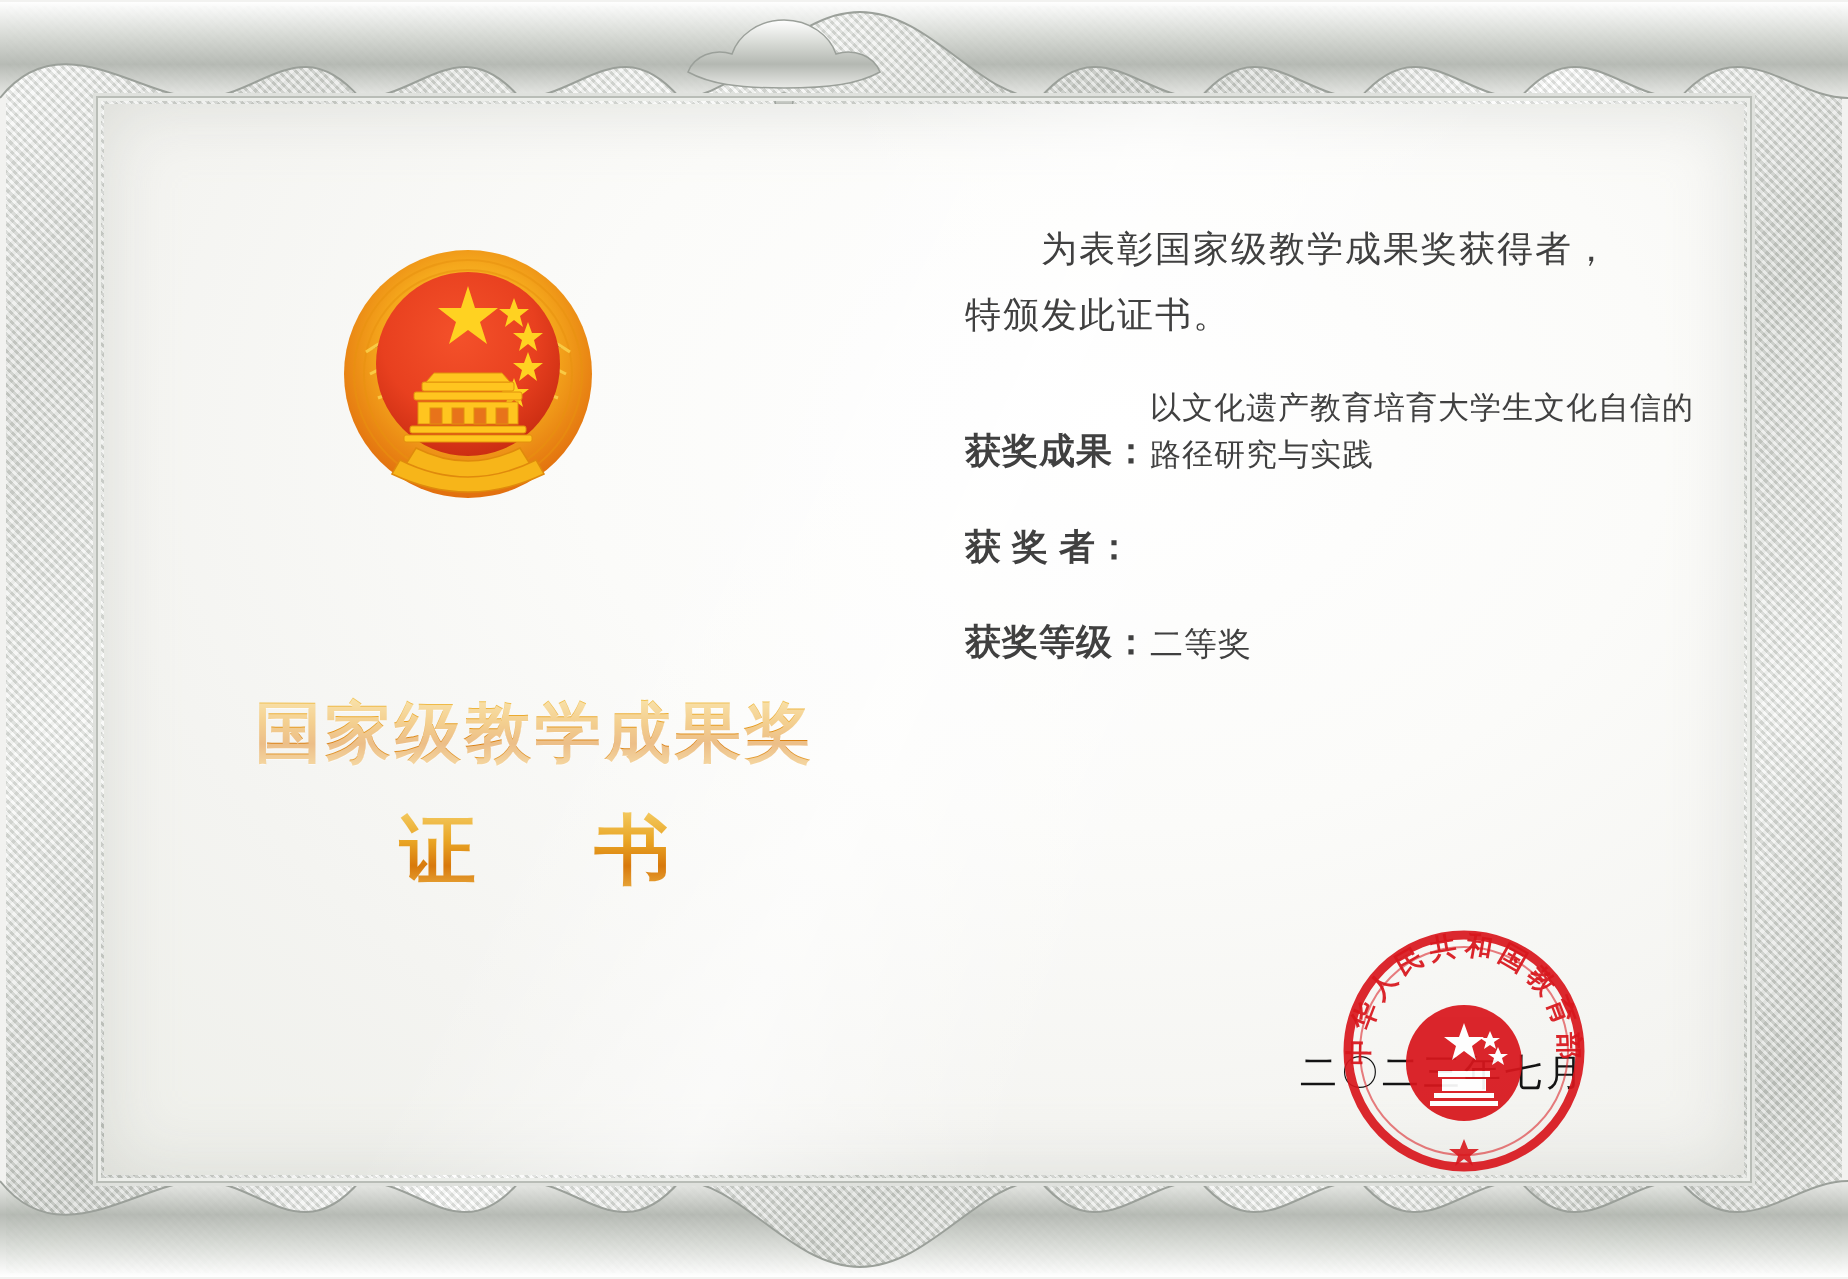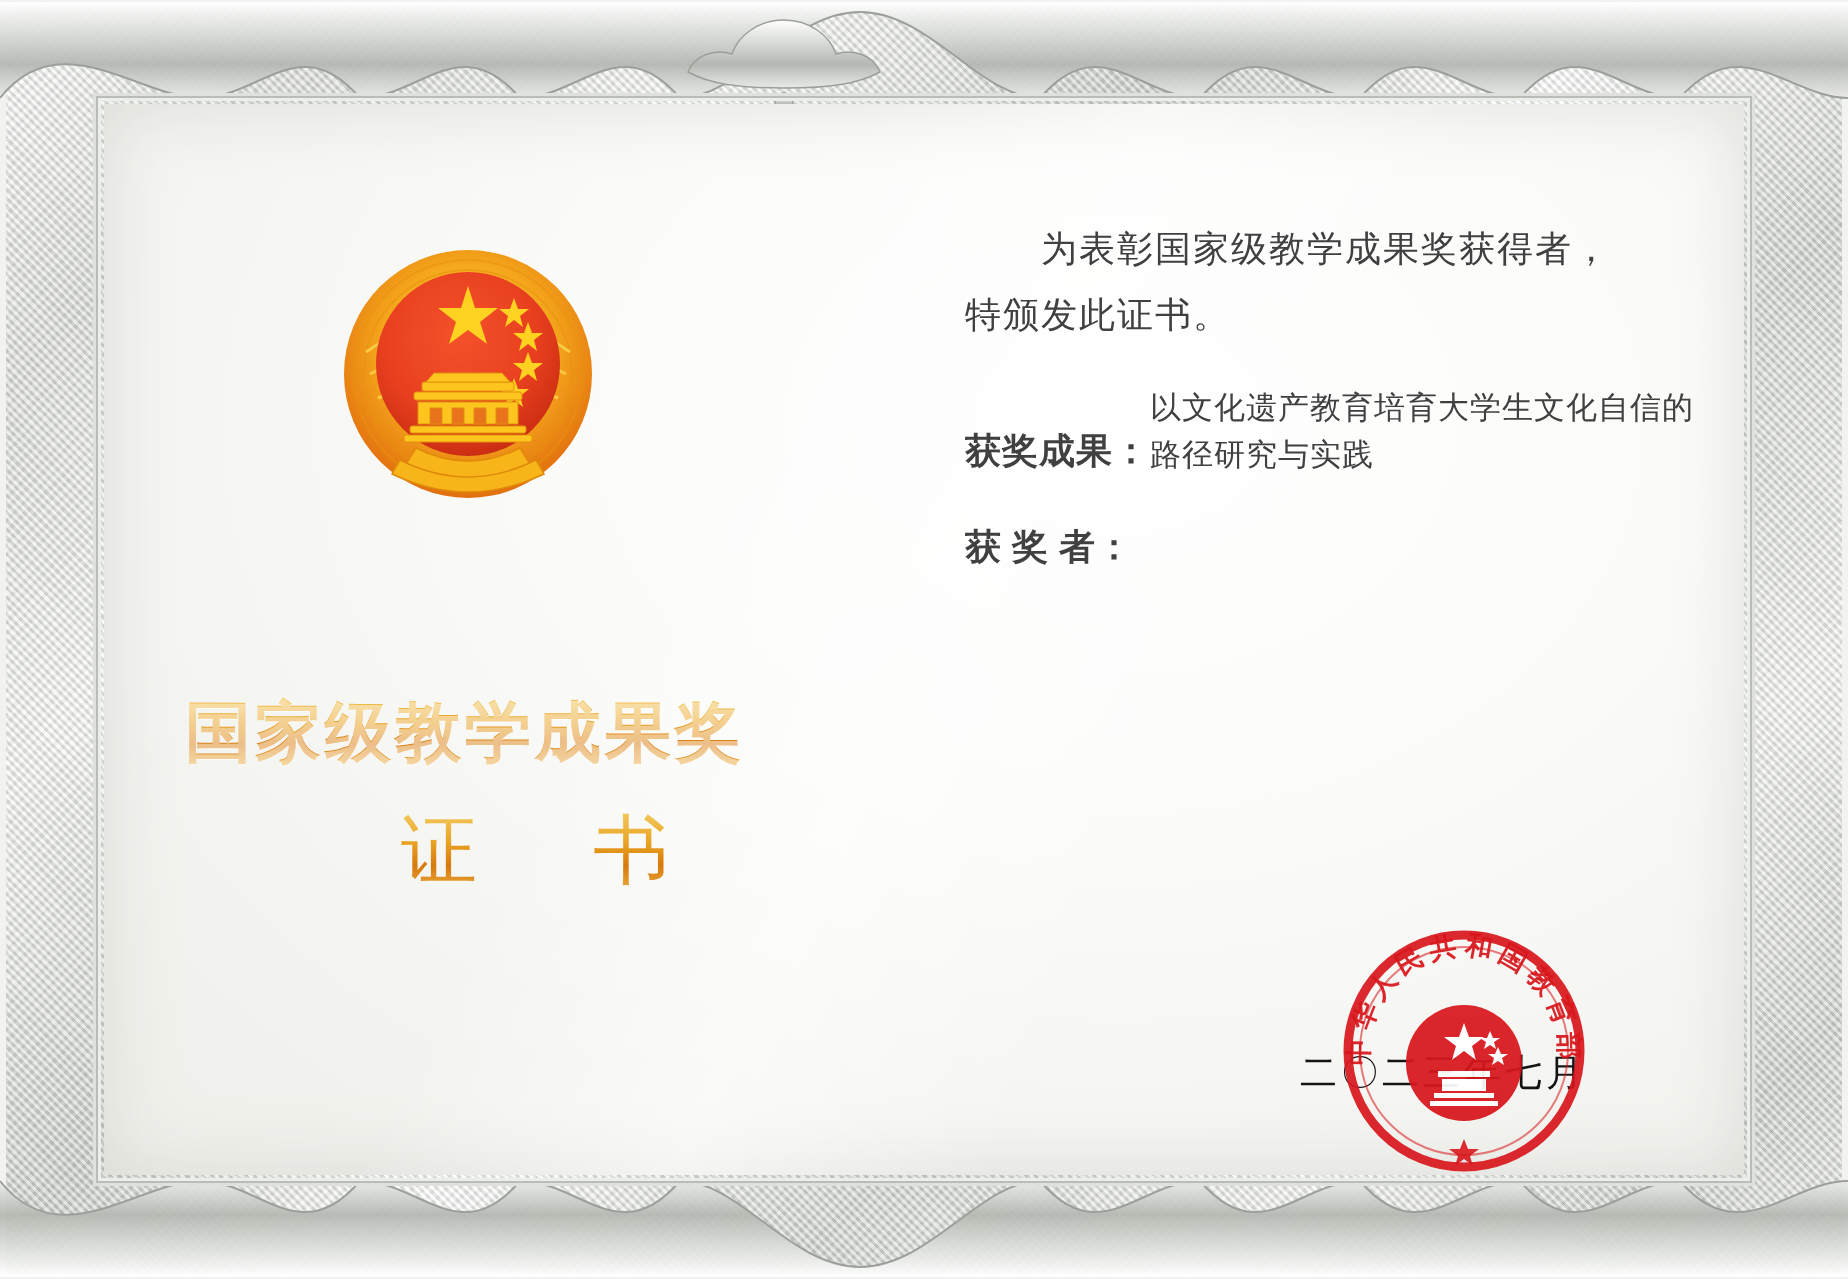--- a/index.html
+++ b/index.html
@@ -85,39 +85,40 @@
     left: 330px;
     top: 242px;
     width: 276px;
     height: 276px;
   }
   .title-main {
     position: absolute;
     left: 185px;
     top: 688px;
     width: 700px;
+    text-align: center;
     font-family: "DejaVu Serif", "Liberation Serif", serif;
     font-weight: bold;
     font-size: 66px;
     letter-spacing: 4px;
     background: linear-gradient(180deg,#f6d46b 0%, #e8a020 38%, #d97d10 62%, #f3c85e 100%);
     -webkit-background-clip: text;
     background-clip: text;
     color: transparent;
     text-shadow: 0 1px 0 rgba(255,255,255,.5);
     white-space: nowrap;
   }
   .title-sub {
     position: absolute;
     left: 185px;
     top: 800px;
     width: 700px;
     text-align: center;
     font-family: "DejaVu Serif", "Liberation Serif", serif;
-    font-weight: normal;
+    font-weight: bold;
     font-size: 76px;
     letter-spacing: 46px;
     text-indent: 46px;
     background: linear-gradient(180deg,#f7d777 0%, #e9a524 40%, #d8790c 64%, #f2c457 100%);
     -webkit-background-clip: text;
     background-clip: text;
     color: transparent;
     white-space: nowrap;
   }
   .cert-number {
@@ -320,20 +321,24 @@
 
       <div class="field">
         <div class="field-label">获奖成果：</div>
         <div class="field-value">以文化遗产教育培育大学生文化自信的路径研究与实践</div>
       </div>
 
       <div class="field field-winners">
         <div class="field-label">获 奖 者：</div>
       </div>
 
+      <div class="field field-level">
+        <div class="field-label">获奖等级：</div>
+        <div class="field-value lvl">二等奖</div>
+      </div>
     </div>
 
     <div class="date-line">二〇二三年七月</div>
 
     <div class="seal">
       <svg width="252" height="252" viewBox="0 0 252 252" aria-hidden="true">
         <defs>
           <path id="sealArc" d="M126,126 m0,-98 a98,98 0 1,1 -0.1,0"></path>
           <path id="sealArcTxt" d="M30,126 a96,96 0 0,1 192,0"></path>
         </defs>

